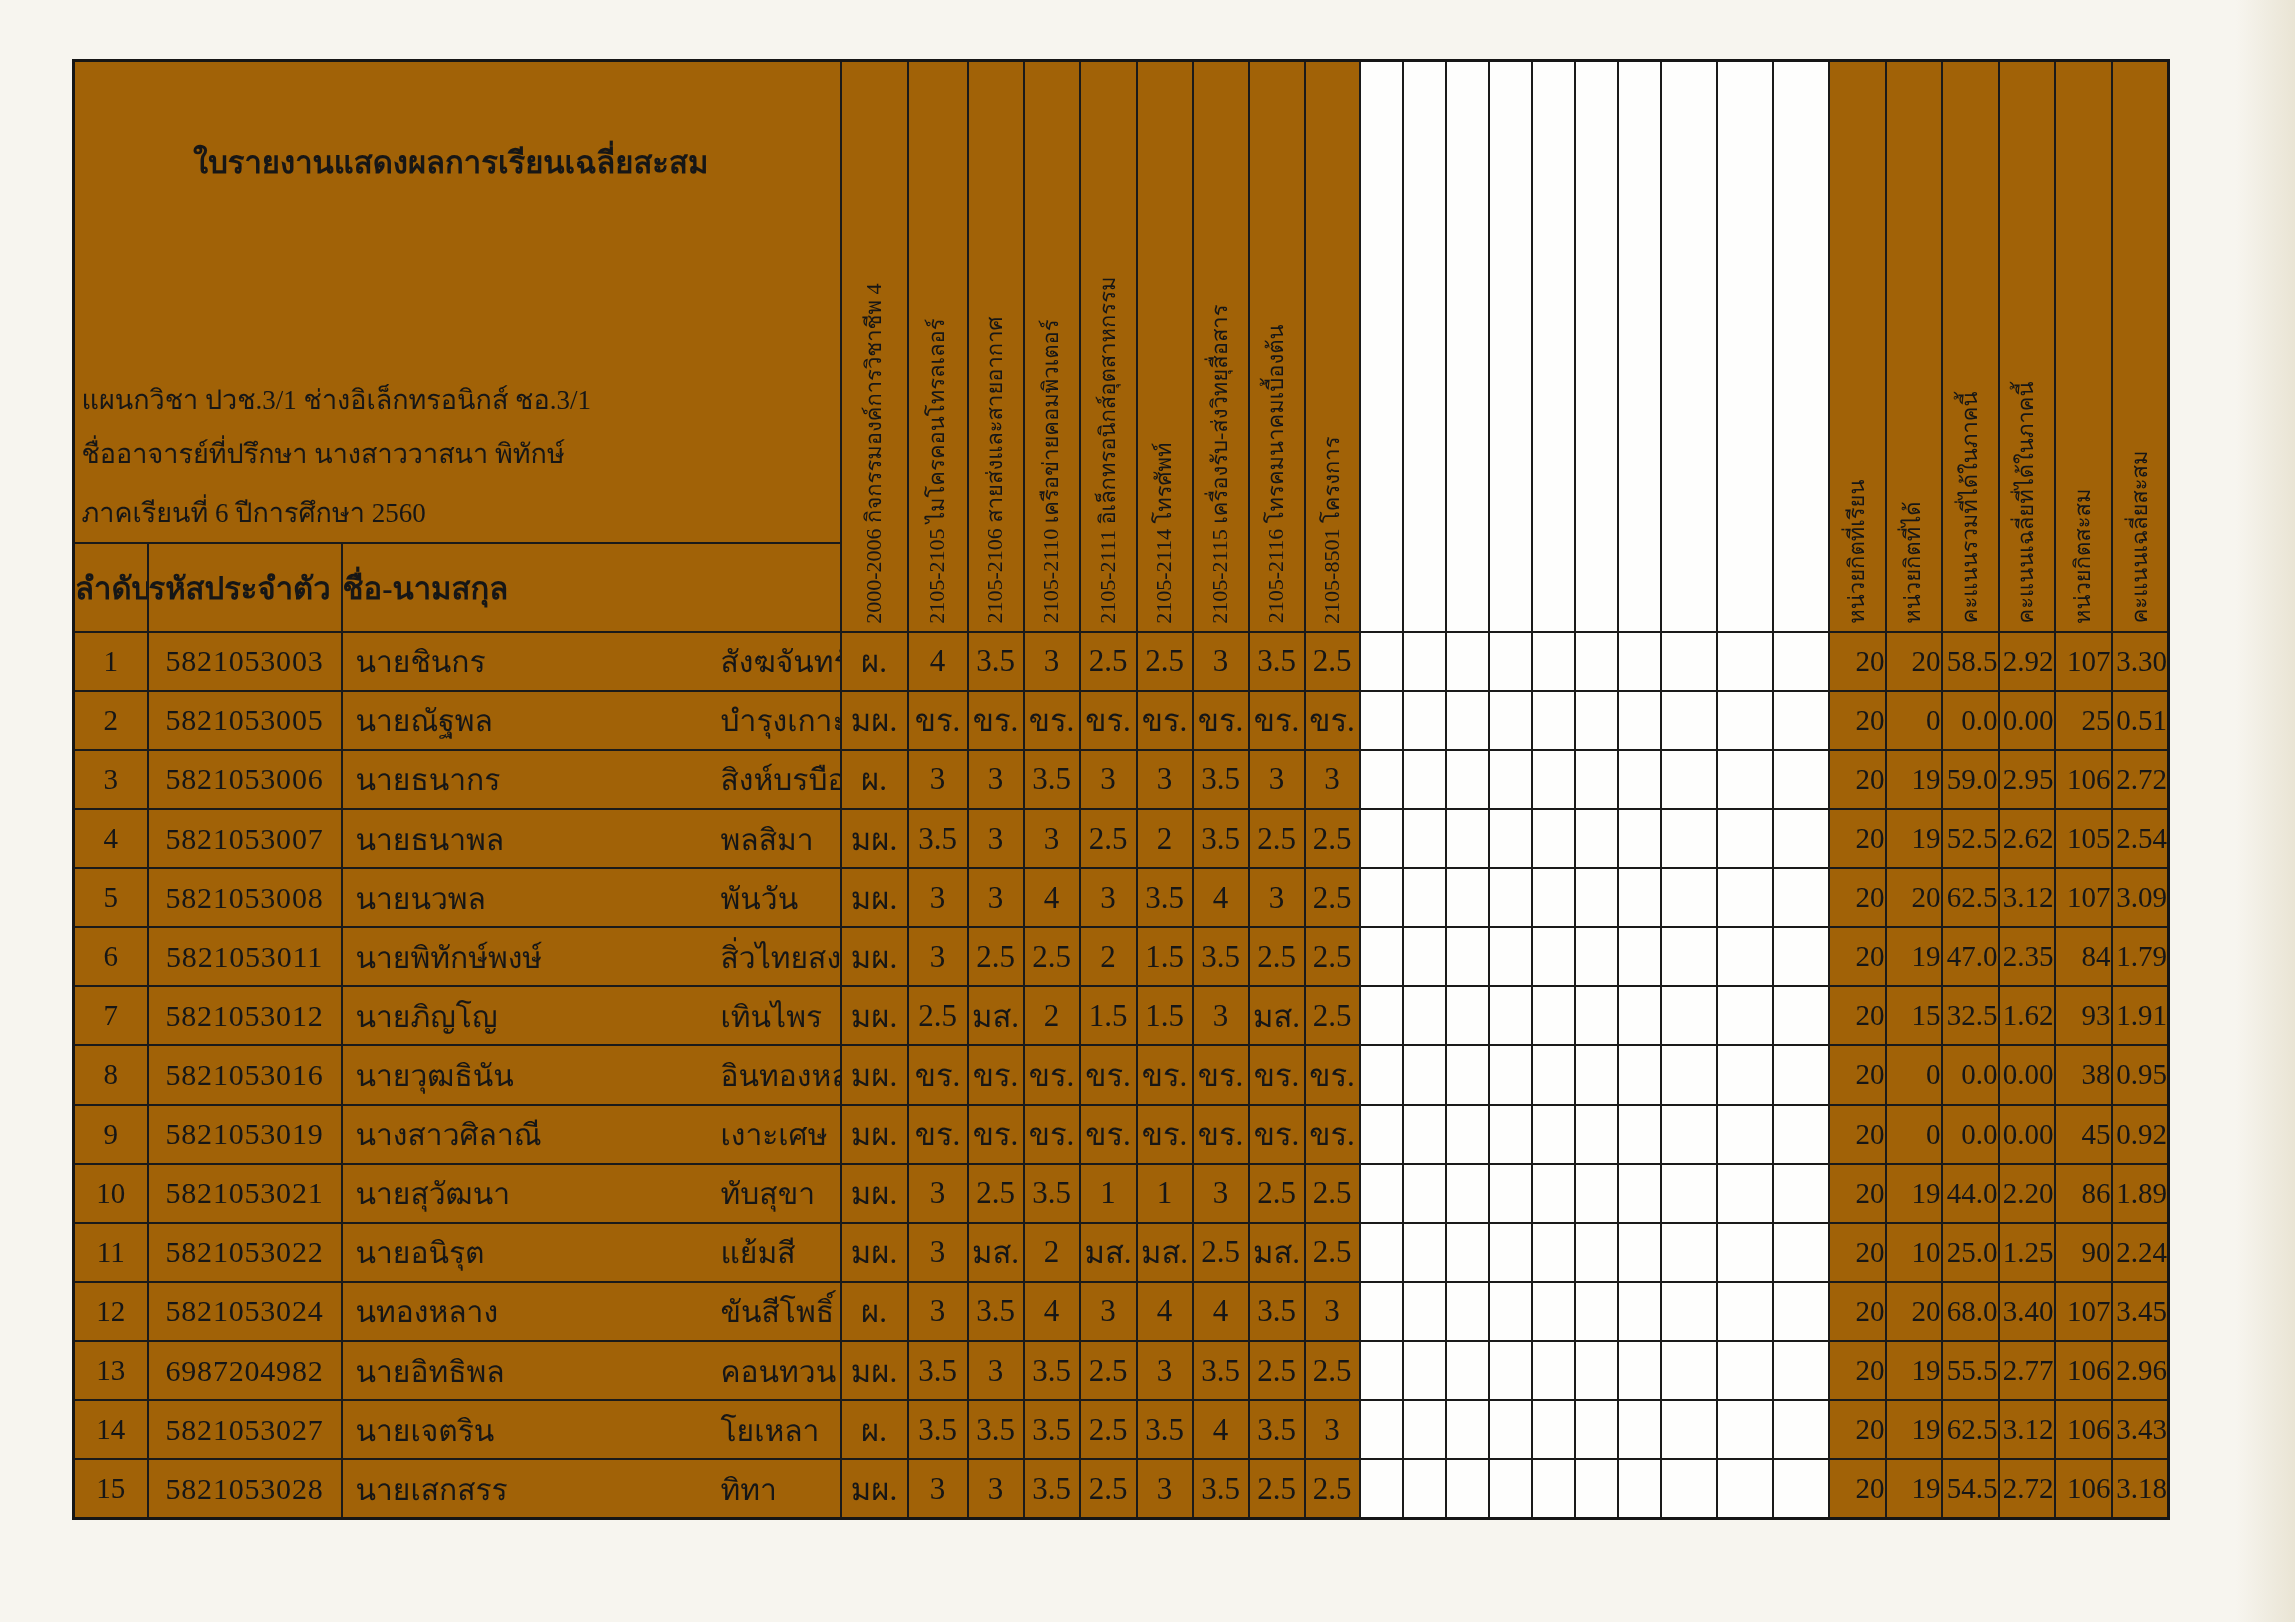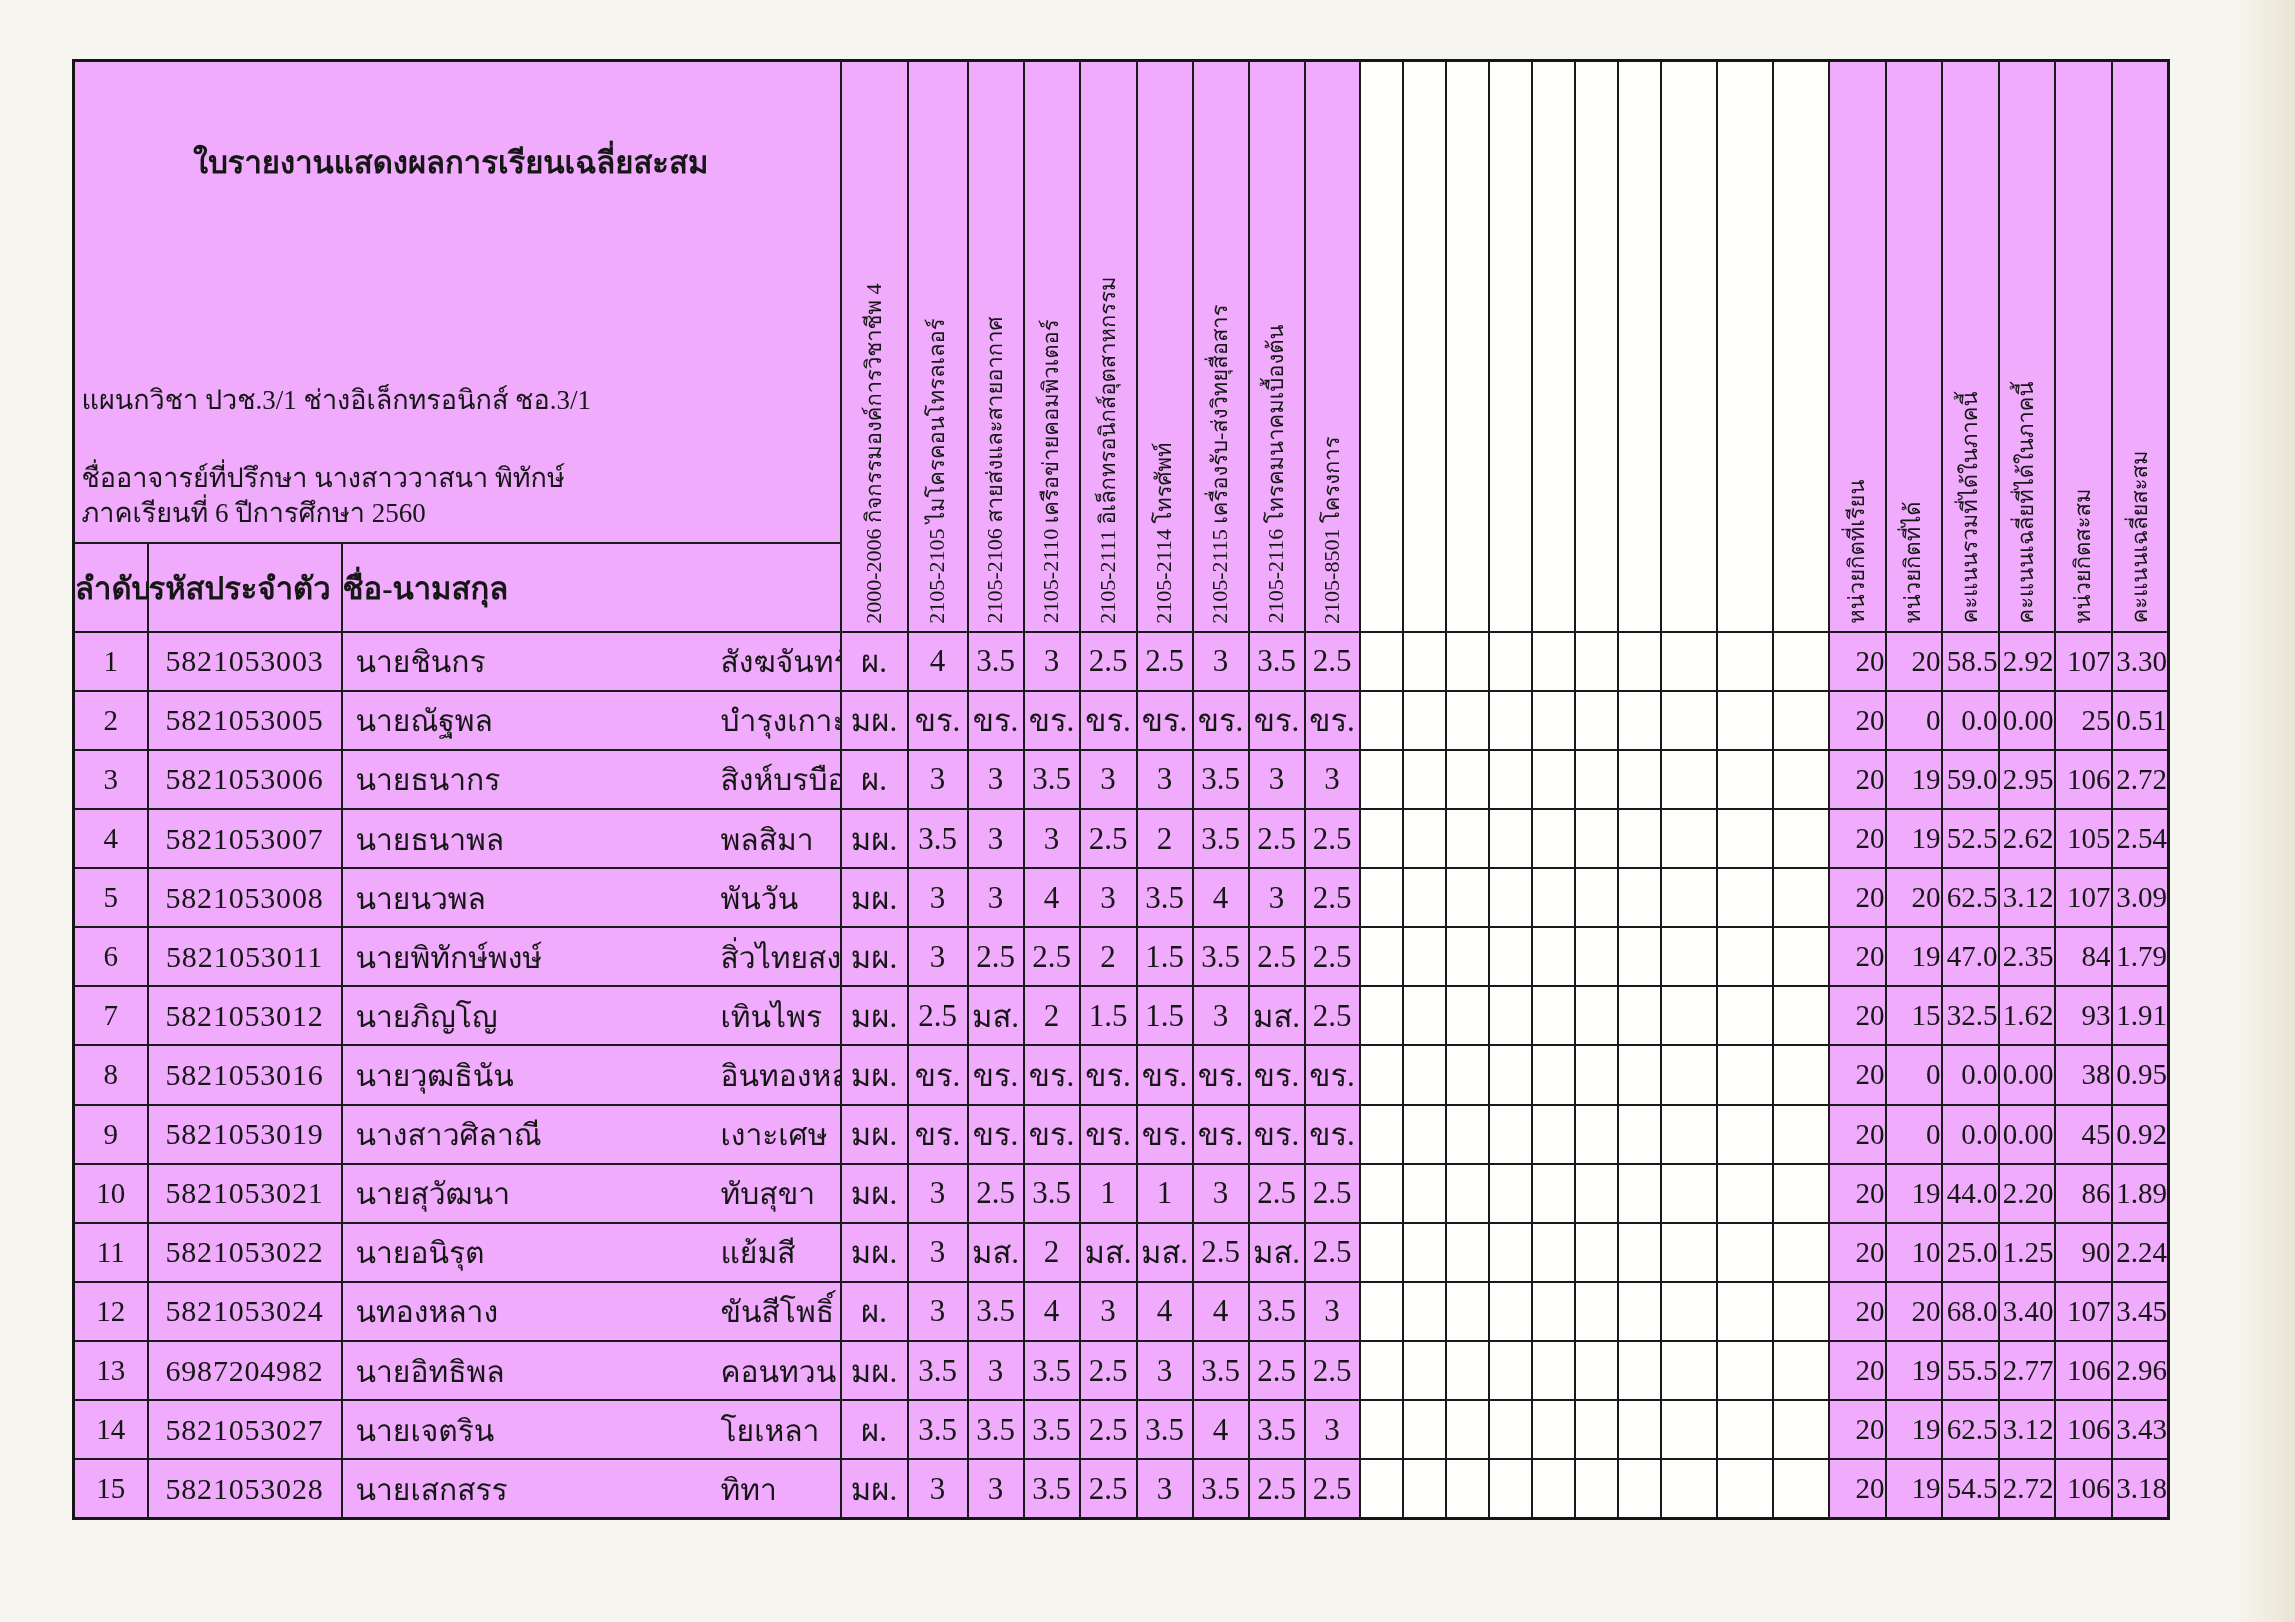--- a/index.html
+++ b/index.html
@@ -13,40 +13,40 @@
   .page{position:relative;width:2295px;height:1622px;background:#f7f5ef;}
   .edge-strip{
     position:absolute;right:0;top:0;width:59px;height:1622px;
     background:linear-gradient(to right,#f7f5ef,#e9e4d4);
   }
   table.grid{
     position:absolute;left:72px;top:59px;
     width:2094px;height:1461px;
     border-collapse:collapse;
     table-layout:fixed;
-    background:#f0abfc;
+    background:#a16207;
     border:3.3px solid #161616;
   }
   table.grid td{
     border:2.5px solid #1a1a1a;
     padding:0;
     overflow:hidden;
   }
   tr.rowA{height:482px;}
   tr.rowB{height:88px;}
   tr.drow{height:59px;}
 
   td.info-panel{position:relative;vertical-align:top;}
   .title{
     position:absolute;left:118px;top:75px;
     font-size:31px;font-weight:700;white-space:nowrap;
   }
   .il{position:absolute;left:6.5px;font-size:27px;white-space:nowrap;}
   .il1{top:316px;}
-  .il2{top:370px;margin-top:24px;}
+  .il2{top:370px;}
   .il3{top:429px;}
 
   td.vcell{vertical-align:bottom;text-align:center;}
   .vwrap{
     writing-mode:vertical-rl;
     transform:rotate(180deg);
     margin:0 auto;
     white-space:nowrap;
     font-size:22px;
     line-height:1.1;

